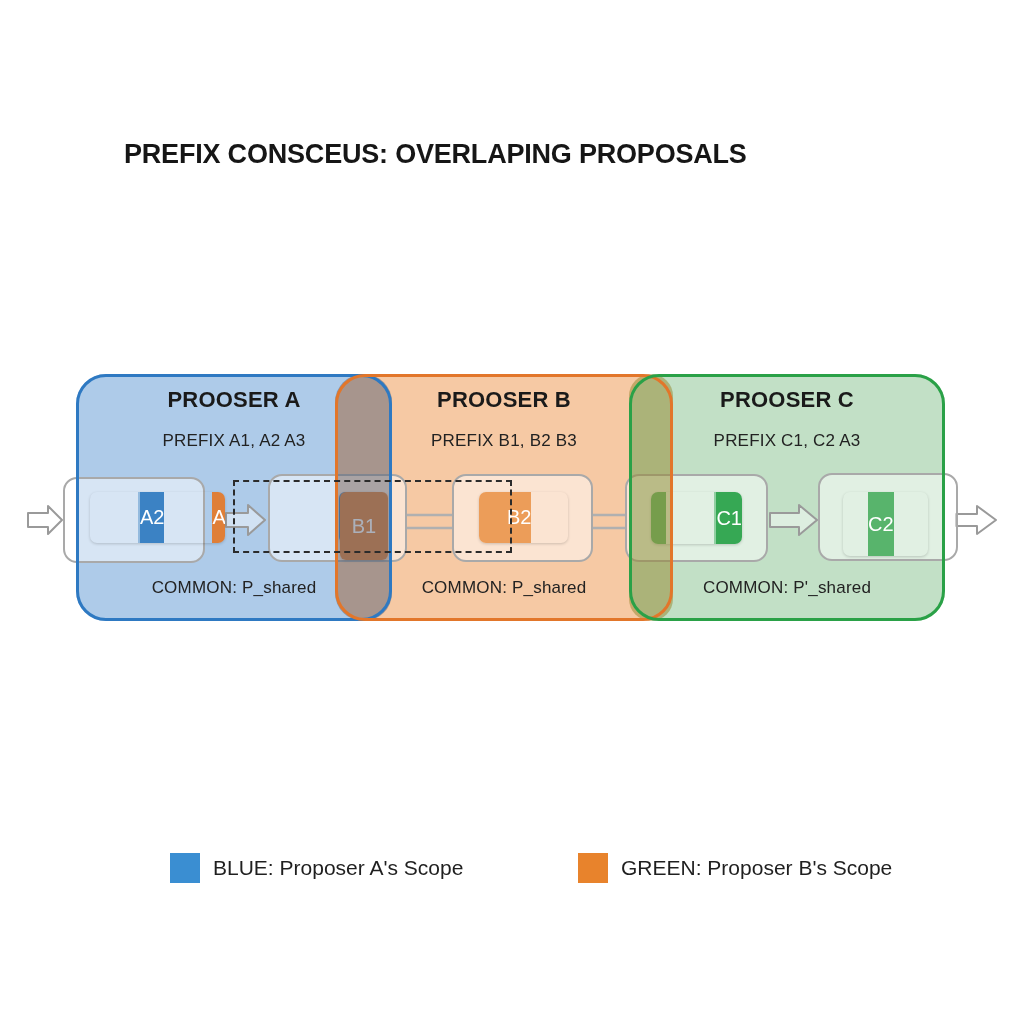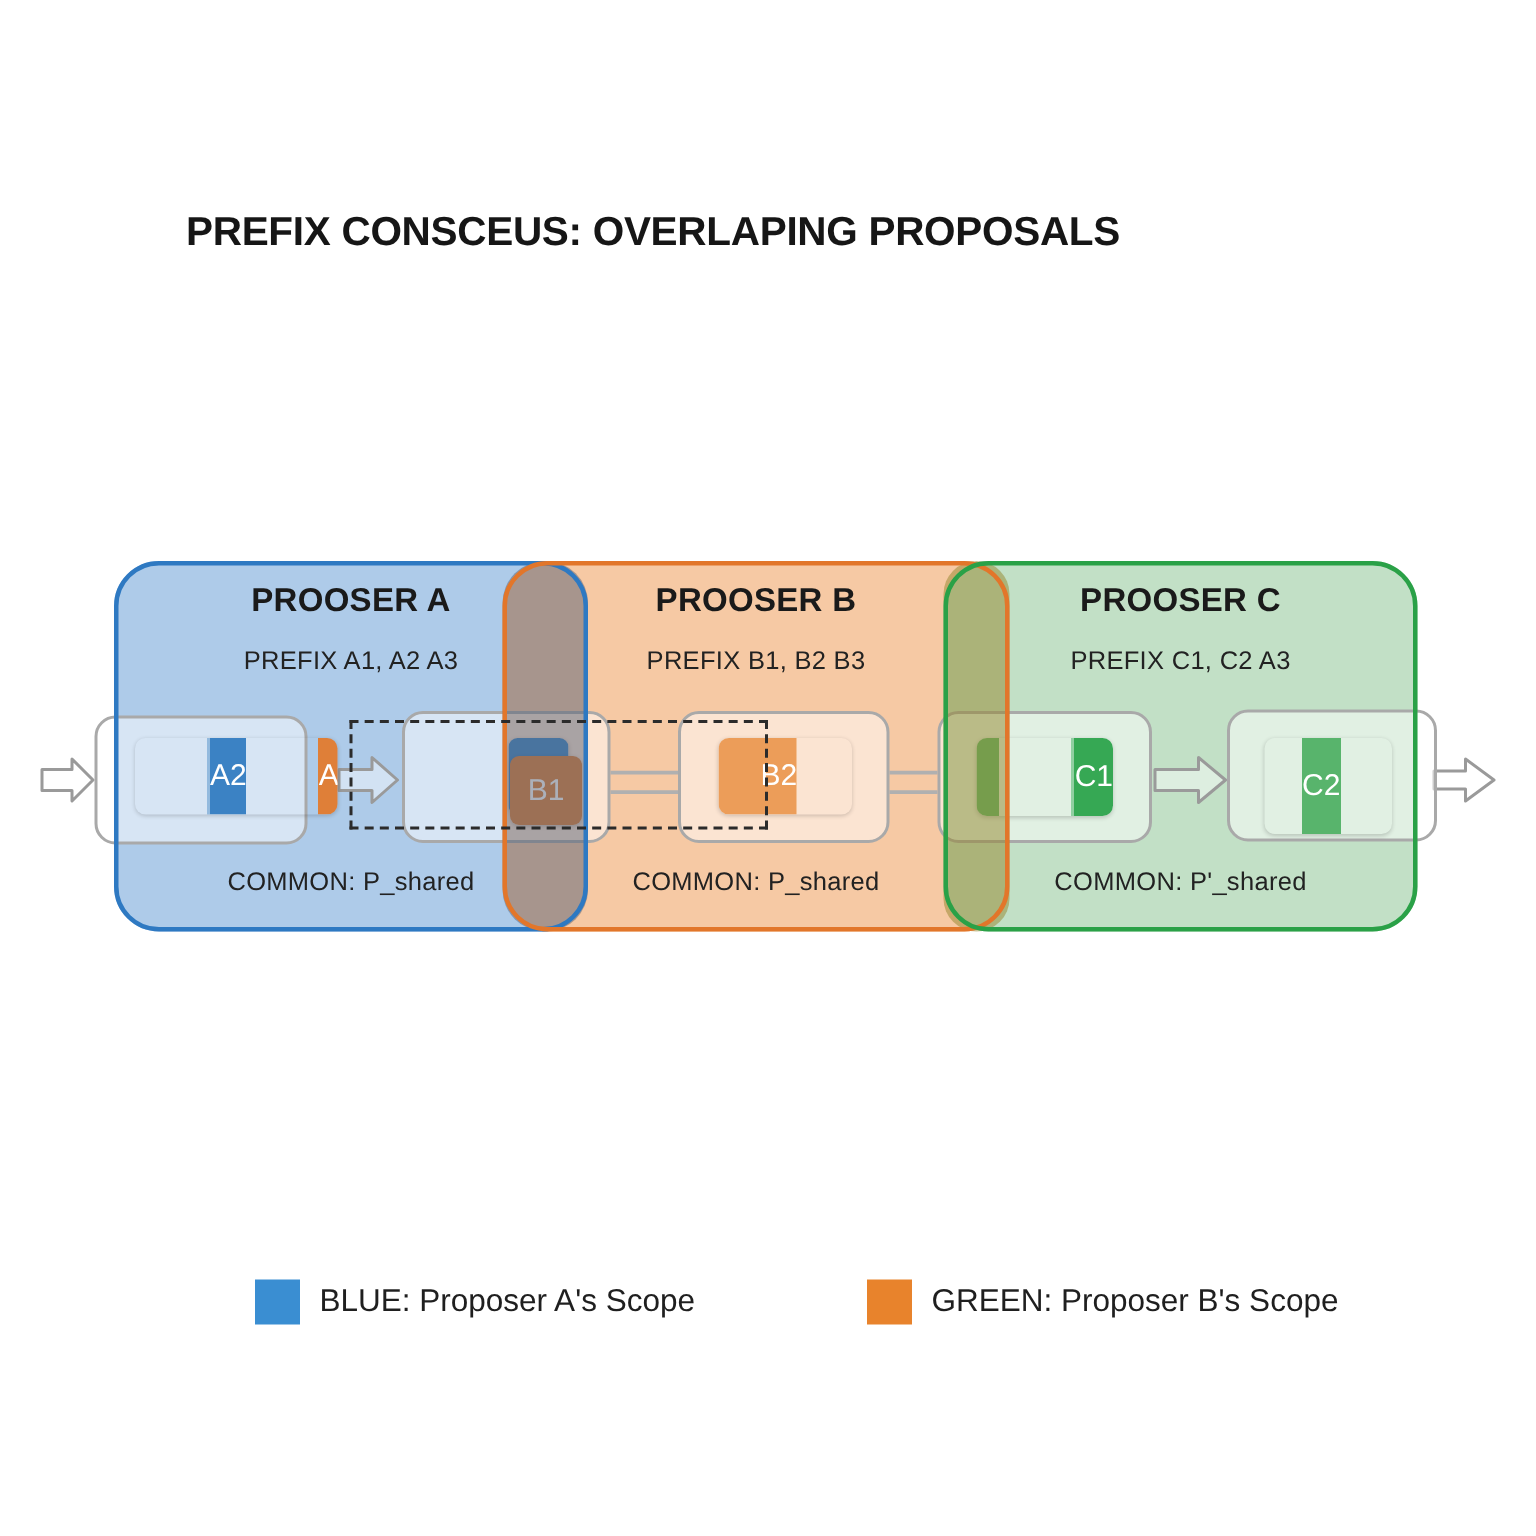--- a/index.html
+++ b/index.html
@@ -38,21 +38,21 @@
         box-shadow:0 1px 3px rgba(0,0,0,0.18);gap:48px;}
   .seg{display:flex;align-items:center;justify-content:center;
        color:#ffffff;font-size:20px;}
   .divider-l{border-left:2px solid rgba(255,255,255,0.45);}
   #node1{left:90px;top:492px;width:135px;height:51px;}
   #node1 .s0{width:26px;background:#3b82c4;}
   #node1 .s1{width:52px;background:#3b82c4;}
   #node1 .s2{width:57px;background:#df7f38;}
   #node2a{left:295px;top:492px;width:40px;height:51px;border-radius:6px;margin-left:44px;}
   #node2a .s1{width:100%;background:#3b86c9;}
-  #node2b{left:340px;top:504px;width:48px;height:46px;border-radius:6px;}
+  #node2b{left:340px;top:492px;width:48px;height:68px;border-radius:6px;}
   #node2b .s1{width:100%;background:#e07f35;}
   #node3{left:479px;top:492px;width:89px;height:51px;}
   #node3 .s1{width:38px;background:#ec9d59;padding-left:28px;}
   #node3 .s2{width:51px;background:#e0802c;}
   #node4{left:651px;top:492px;width:91px;height:52px;}
   #node4 .s0{width:45px;background:#58b46c;}
   #node4 .s1{width:46px;background:#36a854;}
   #node5{left:843px;top:492px;width:85px;height:64px;padding-left:25px;}
   #node5 .s1{width:42px;background:#58b46c;}
   #node5 .s2{width:43px;background:#36a854;}

